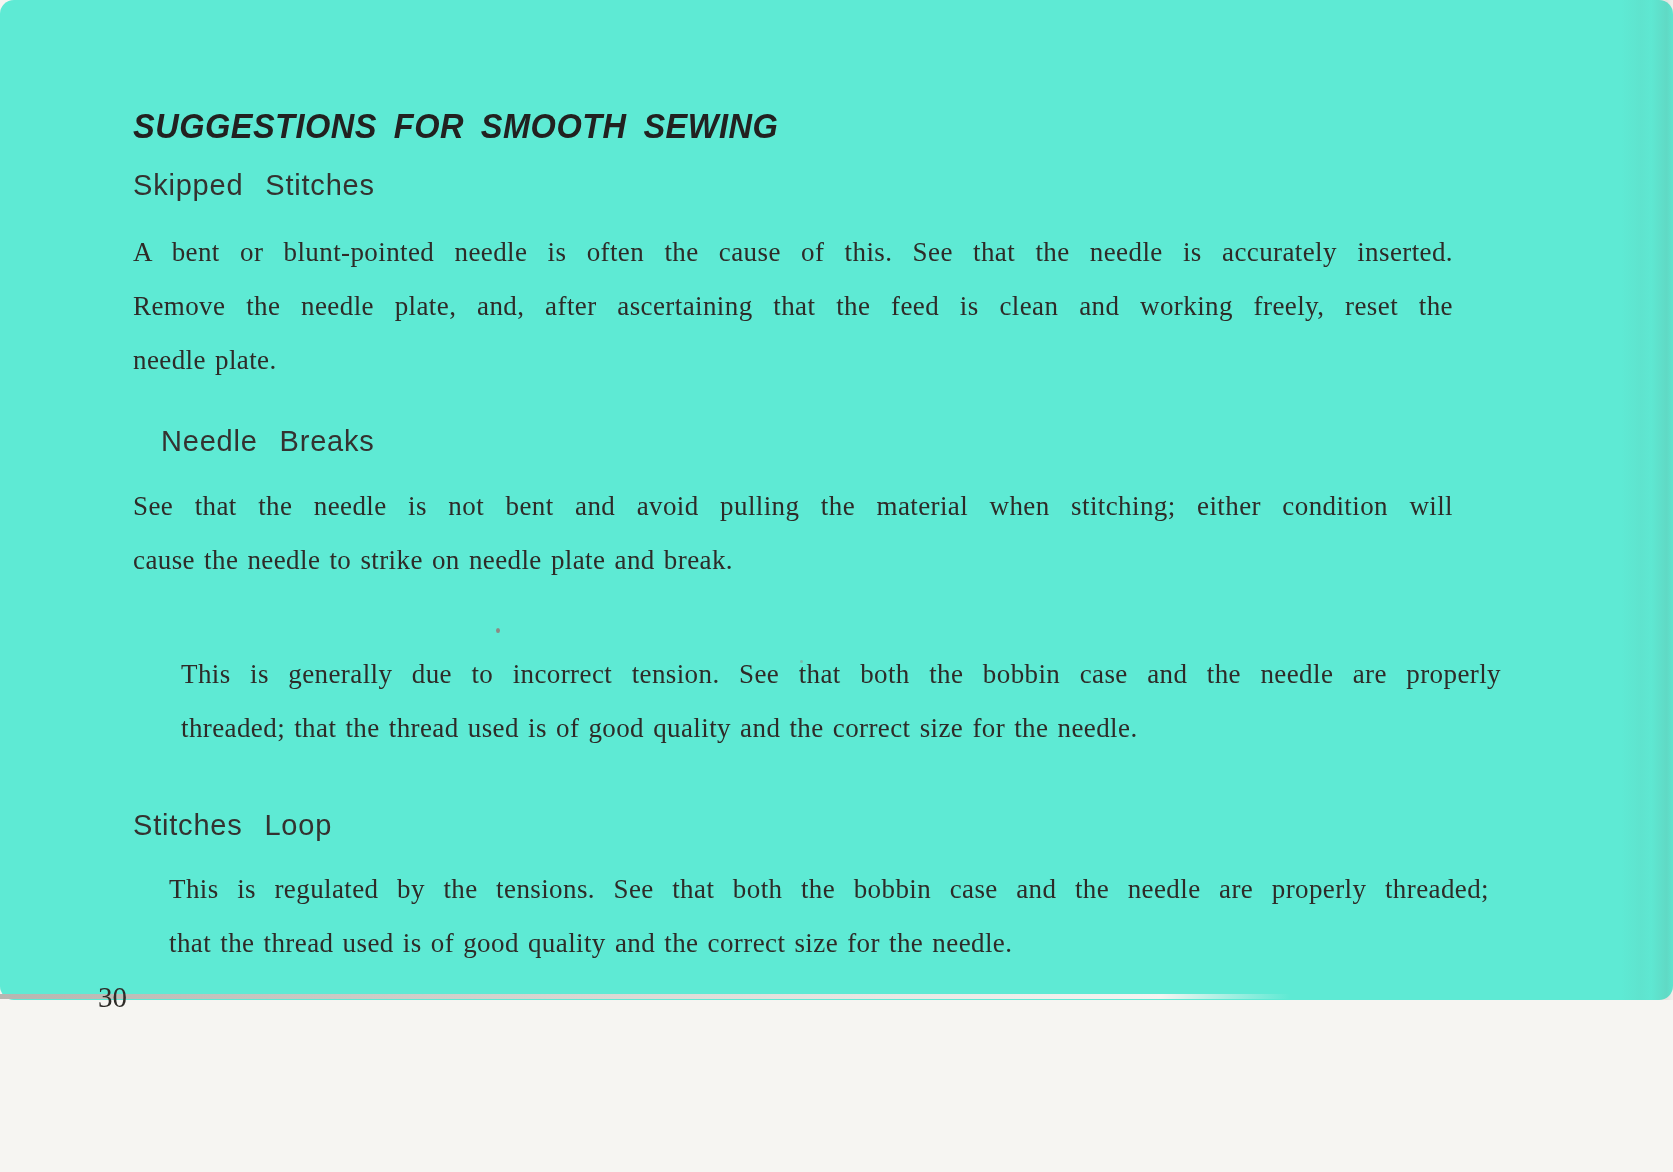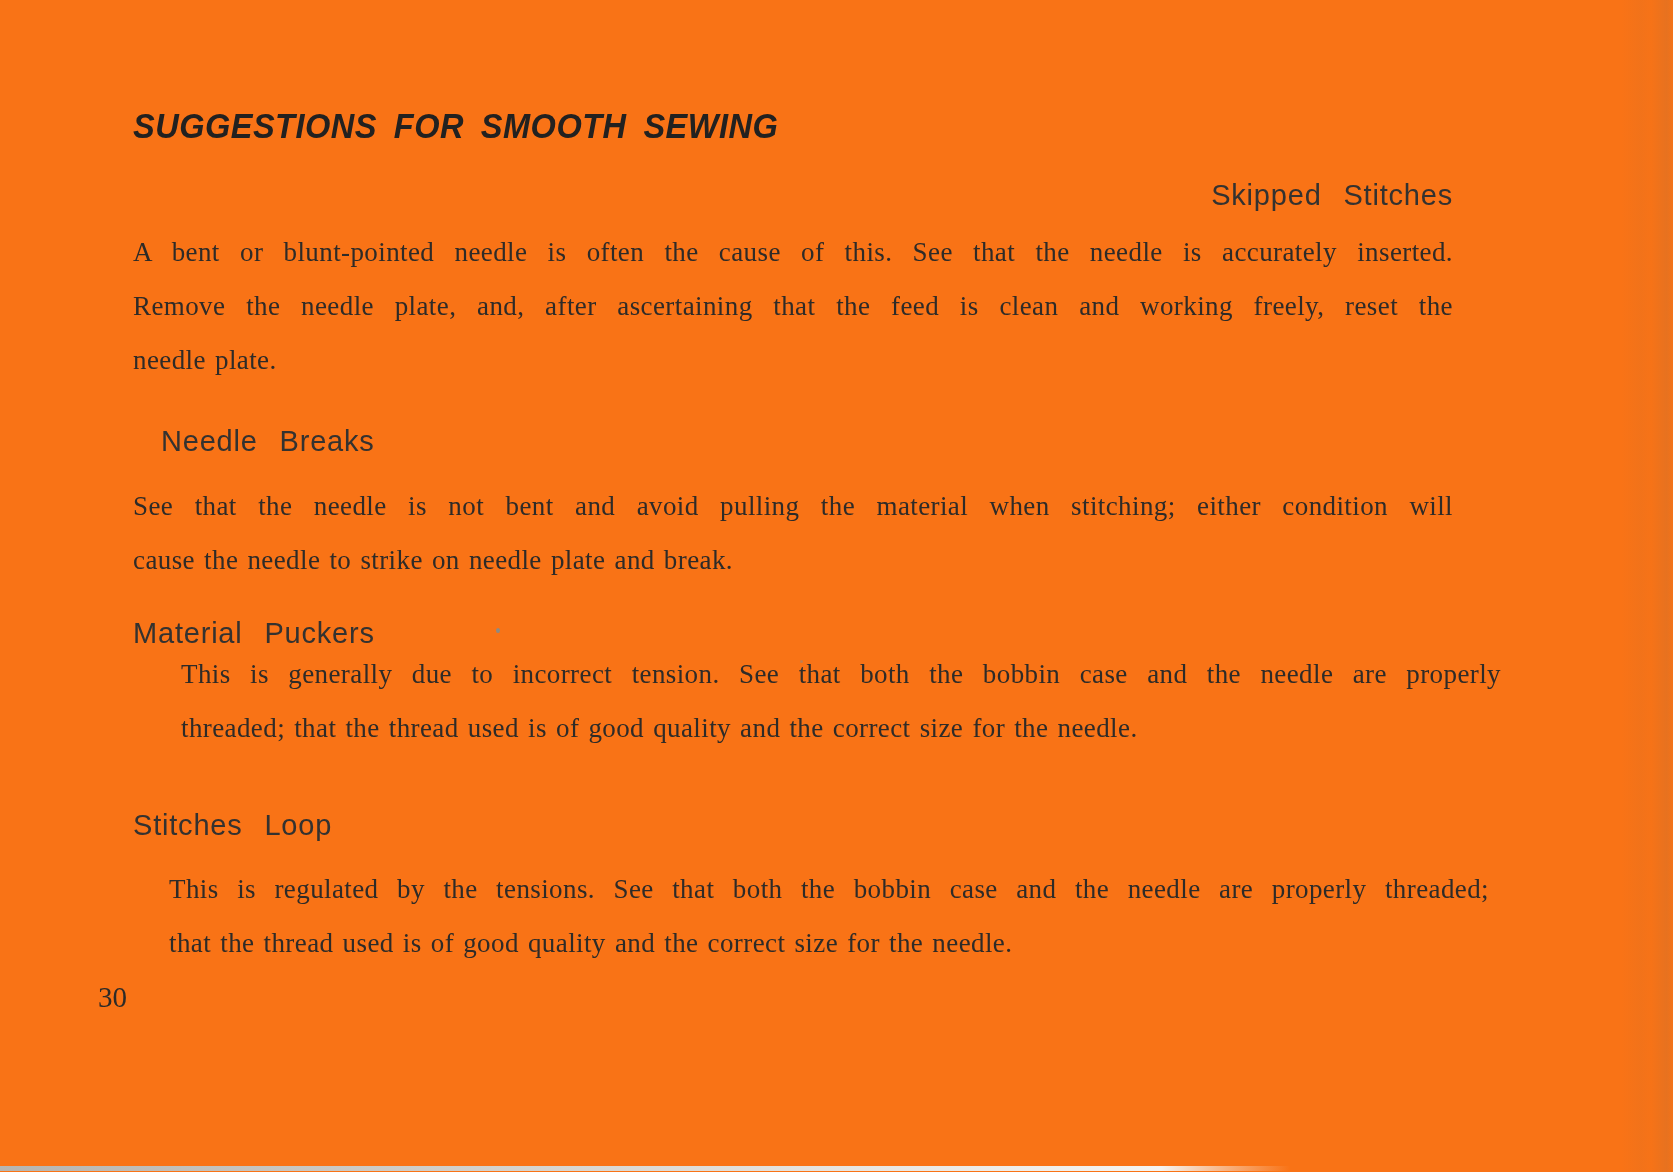--- a/index.html
+++ b/index.html
@@ -11,22 +11,23 @@
   }
 
   body {
     background: #f6f5f2;
     font-family: "Liberation Serif", serif;
   }
 
   .page {
     position: relative;
     width: 1673px;
-    height: 1172px;
-    background: #f97316;
+    height: 1000px;
+    background: #5eead4;
+    border-radius: 14px;
   }
 
   
   .edge-right {
     position: absolute;
     top: 0;
     right: 0;
     width: 52px;
     height: 100%;
     background: linear-gradient(
@@ -83,21 +84,21 @@
   }
 
   .sec-heading {
     font-family: "Liberation Sans", sans-serif;
     font-size: 29px;
     font-weight: normal;
     letter-spacing: 0.8px;
     word-spacing: 13px;
     color: #343230;
   }
-  .h-0 { top: 179px; text-align: right; }
+  .h-0 { top: 169px; }
   .h-1 { top: 425px; }
   .h-2 { top: 617px; }
   .h-3 { top: 809px; }
 
   .para { position: absolute; left: 133px; width: 1320px; }
   .p-0 { top: 232px; }
   .p-1 { top: 486px; }
   .p-2 { top: 654px; margin-left: 48px; }
   .p-3 { top: 869px; margin-left: 36px; }
 
@@ -143,21 +144,20 @@
     <div class="ln j">Remove the needle plate, and, after ascertaining that the feed is clean and working freely, reset the</div>
     <div class="ln">needle plate.</div>
   </div>
 
   <div class="textblock sec-heading h-1" style="position:absolute;margin-left:28px;">Needle Breaks</div>
   <div class="para p-1">
     <div class="ln j">See that the needle is not bent and avoid pulling the material when stitching; either condition will</div>
     <div class="ln">cause the needle to strike on needle plate and break.</div>
   </div>
 
-  <div class="textblock sec-heading h-2" style="position:absolute;">Material Puckers</div>
   <div class="para p-2">
     <div class="ln j">This is generally due to incorrect tension. See that both the bobbin case and the needle are properly</div>
     <div class="ln">threaded; that the thread used is of good quality and the correct size for the needle.</div>
   </div>
 
   <div class="textblock sec-heading h-3" style="position:absolute;">Stitches Loop</div>
   <div class="para p-3">
     <div class="ln j">This is regulated by the tensions. See that both the bobbin case and the needle are properly threaded;</div>
     <div class="ln">that the thread used is of good quality and the correct size for the needle.</div>
   </div>

